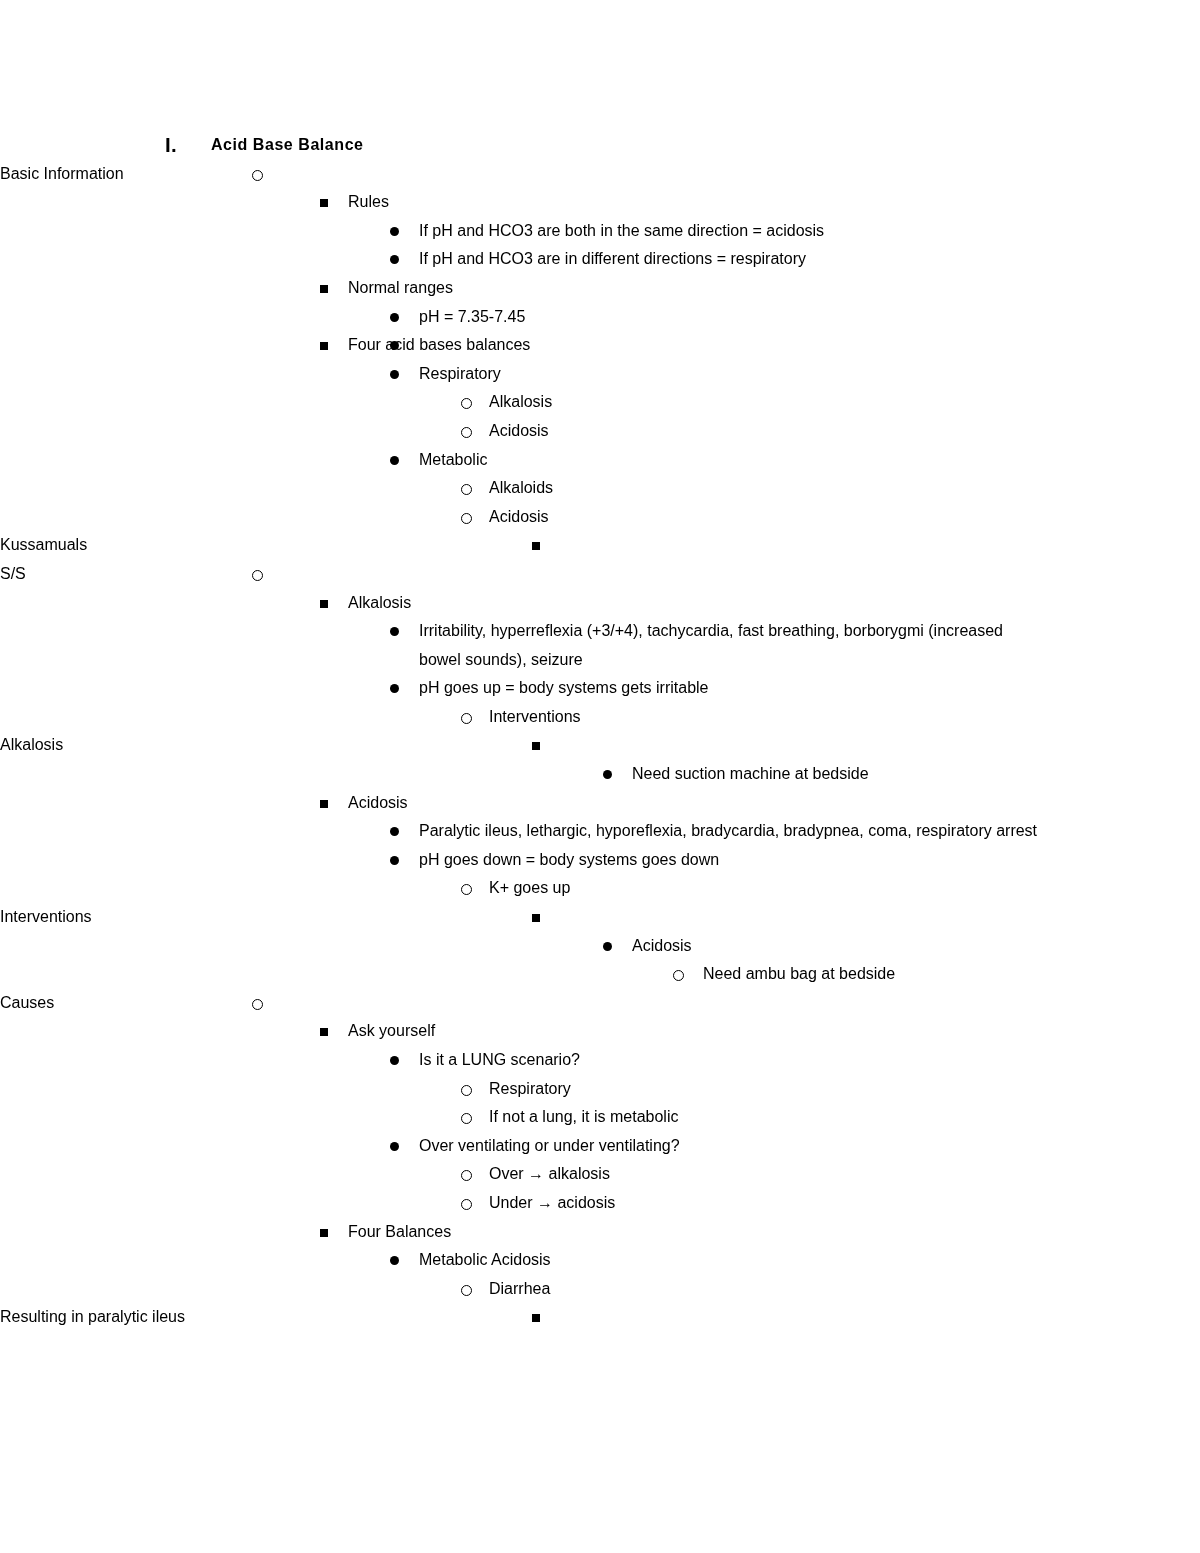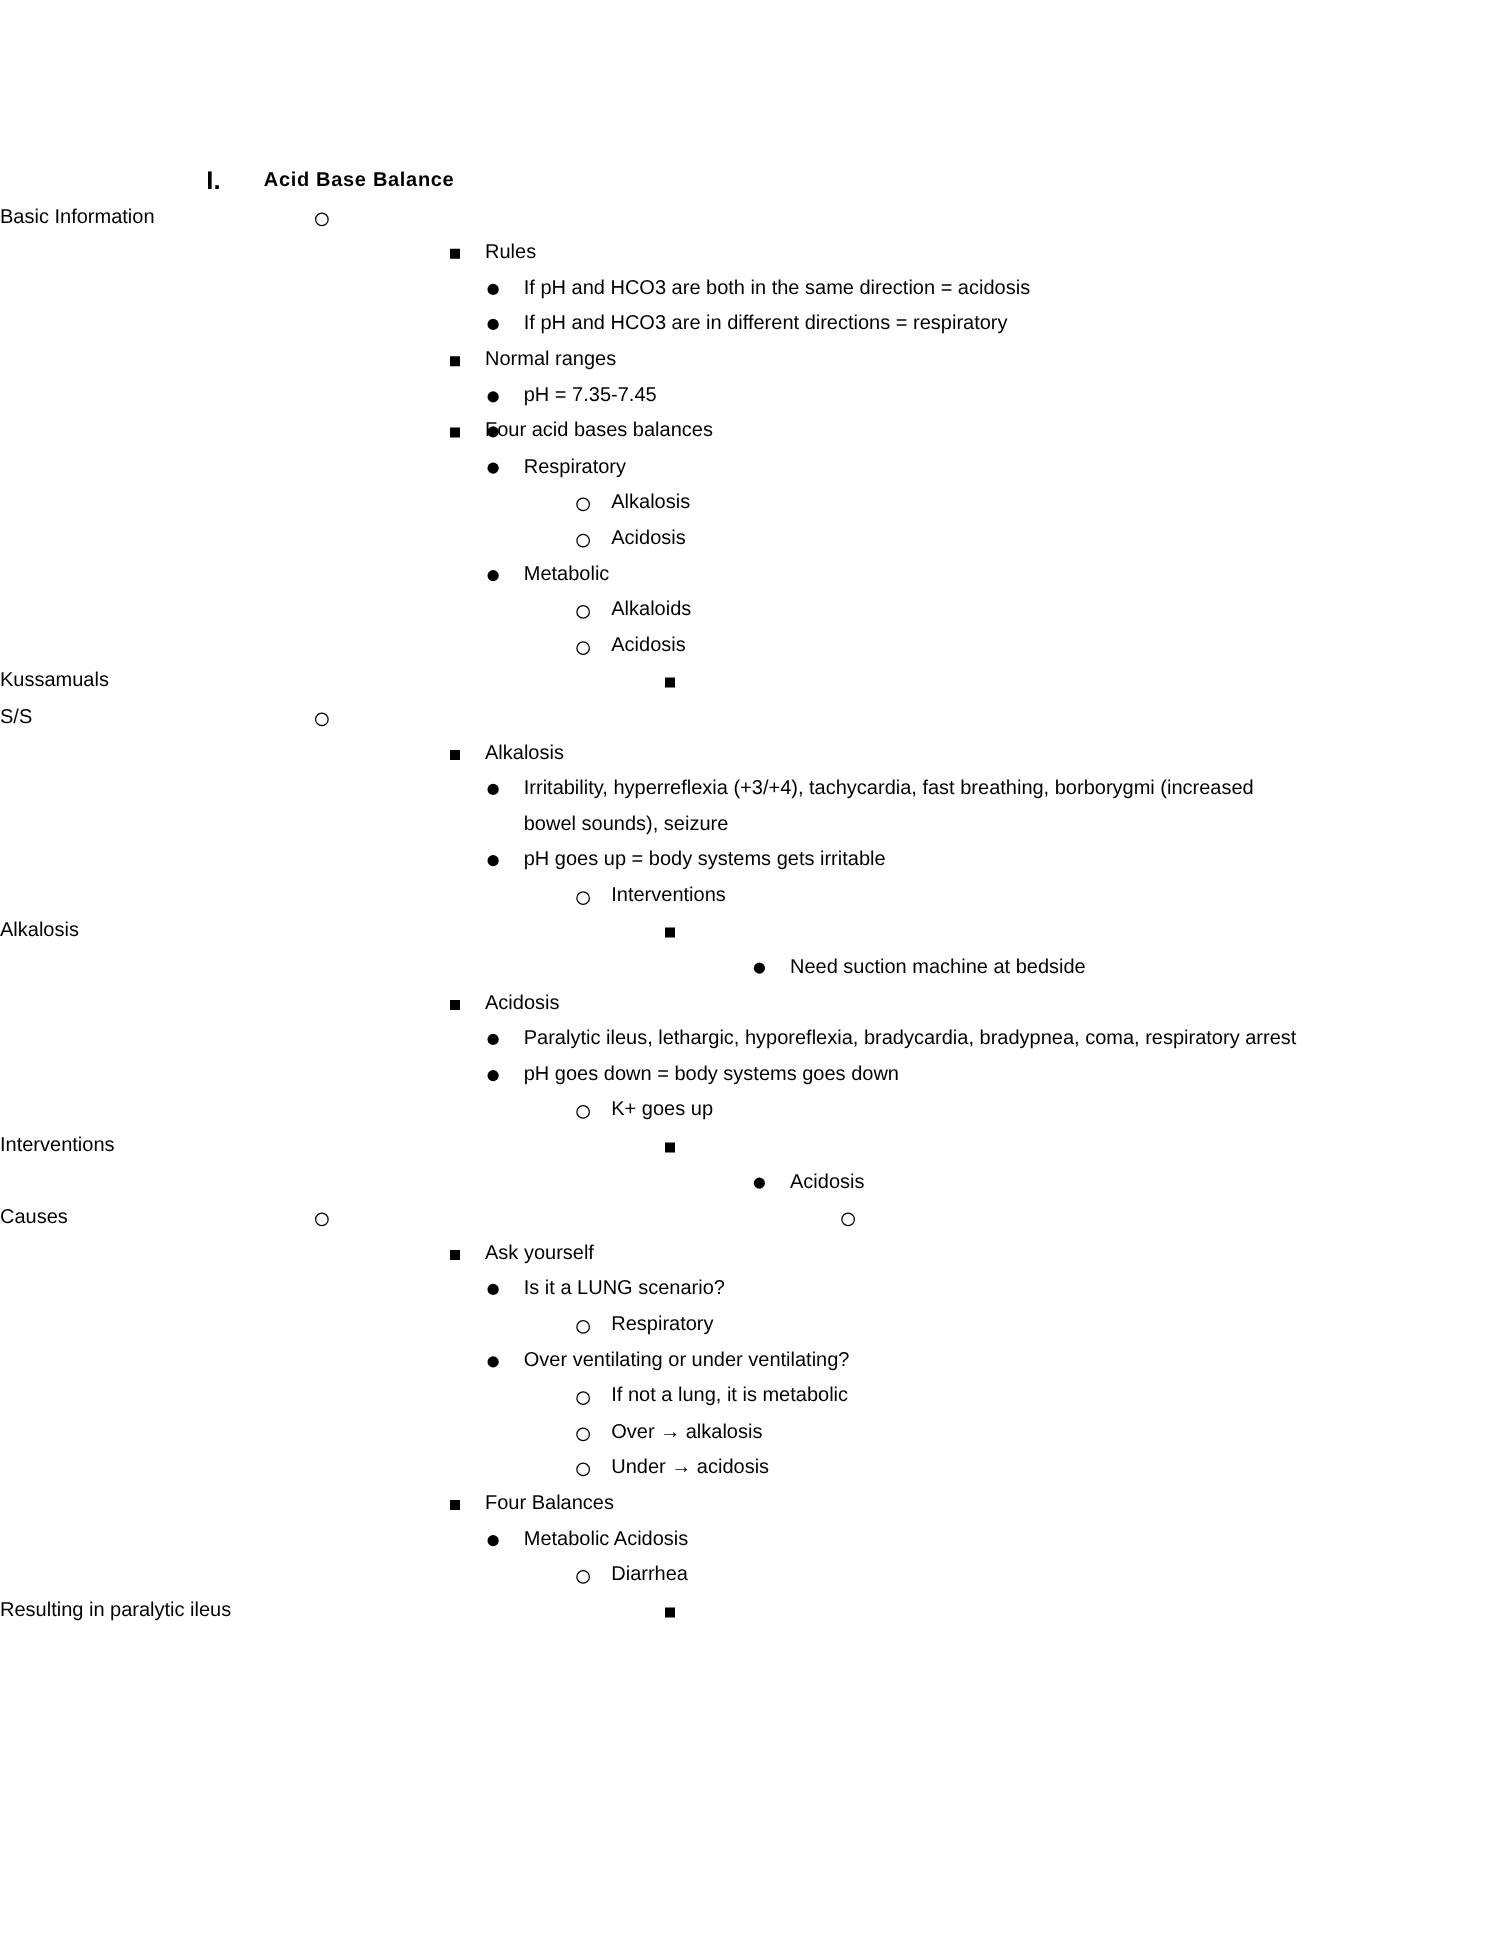--- a/index.html
+++ b/index.html
@@ -54,21 +54,21 @@
   
   .lvl-roman { padding-left: 211px; }
   .lvl-roman .marker { left: 165px; font-weight: bold; letter-spacing: .2px; }
   .lvl-roman .label { font-weight: bold; letter-spacing: .55px; }
 
   
   .lvl-2 { }
   .lvl-2 .marker { left: 252px; }
 
   
-  .lvl-3 { padding-left: 348px; margin-left: 40px; }
+  .lvl-3 { padding-left: 348px; }
   .lvl-3 .marker { left: 320px; }
 
   
   .lvl-4 { padding-left: 419px; }
   .lvl-4 .marker { left: 390px; }
 
   
   .lvl-5 { padding-left: 489px; }
   .lvl-5 .marker { left: 461px; }
 
@@ -222,44 +222,45 @@
       <div class="row lvl-6">
         <span class="marker m-square"></span>
         <span class="label">Interventions</span>
       </div>
       <div class="row lvl-7">
         <span class="marker m-disc"></span>
         <span class="label">Acidosis</span>
       </div>
       <div class="row lvl-8">
         <span class="marker m-circle-hollow"></span>
+        <span class="label">Need ambu bag at bedside</span>
       </div>
       <div class="row lvl-2">
         <span class="marker m-circle-hollow"></span>
         <span class="label">Causes</span>
       </div>
       <div class="row lvl-3">
         <span class="marker m-square"></span>
         <span class="label">Ask yourself</span>
       </div>
       <div class="row lvl-4">
         <span class="marker m-disc"></span>
         <span class="label">Is it a LUNG scenario?</span>
       </div>
       <div class="row lvl-5">
         <span class="marker m-circle-hollow"></span>
         <span class="label">Respiratory</span>
       </div>
+      <div class="row lvl-5">
+        <span class="marker m-circle-hollow"></span>
+        <span class="label">If not a lung, it is metabolic</span>
+      </div>
       <div class="row lvl-4">
         <span class="marker m-disc"></span>
         <span class="label">Over ventilating or under ventilating?</span>
-      </div>
-      <div class="row lvl-5">
-        <span class="marker m-circle-hollow"></span>
-        <span class="label">If not a lung, it is metabolic</span>
       </div>
       <div class="row lvl-5">
         <span class="marker m-circle-hollow"></span>
         <span class="label">Over → alkalosis</span>
       </div>
       <div class="row lvl-5">
         <span class="marker m-circle-hollow"></span>
         <span class="label">Under → acidosis</span>
       </div>
       <div class="row lvl-3">

